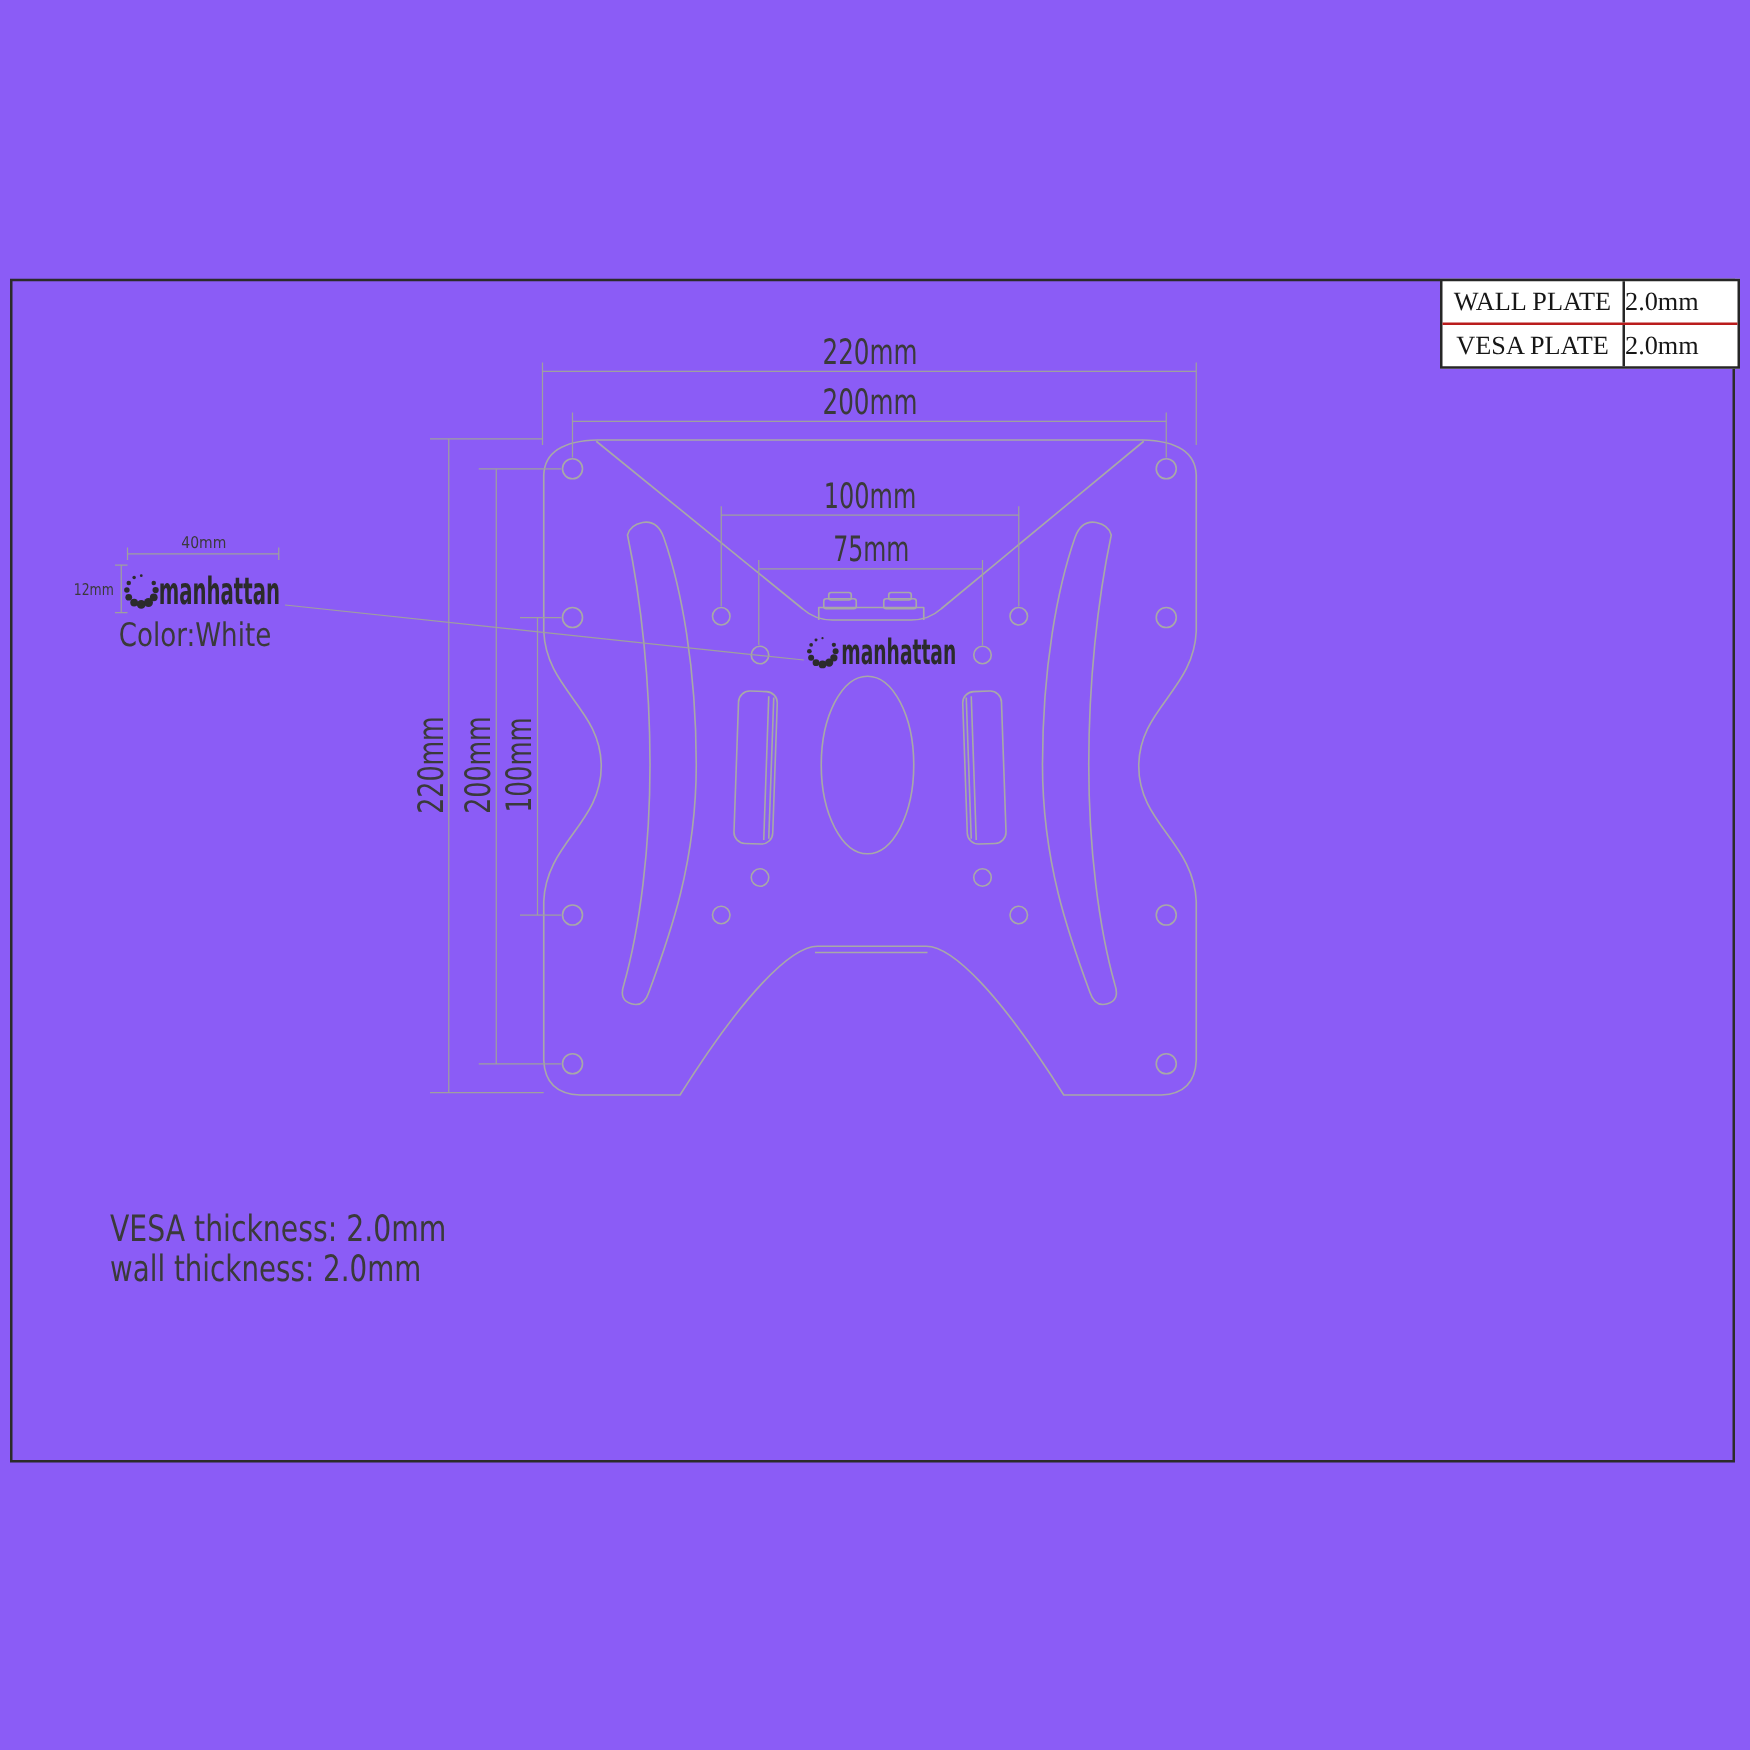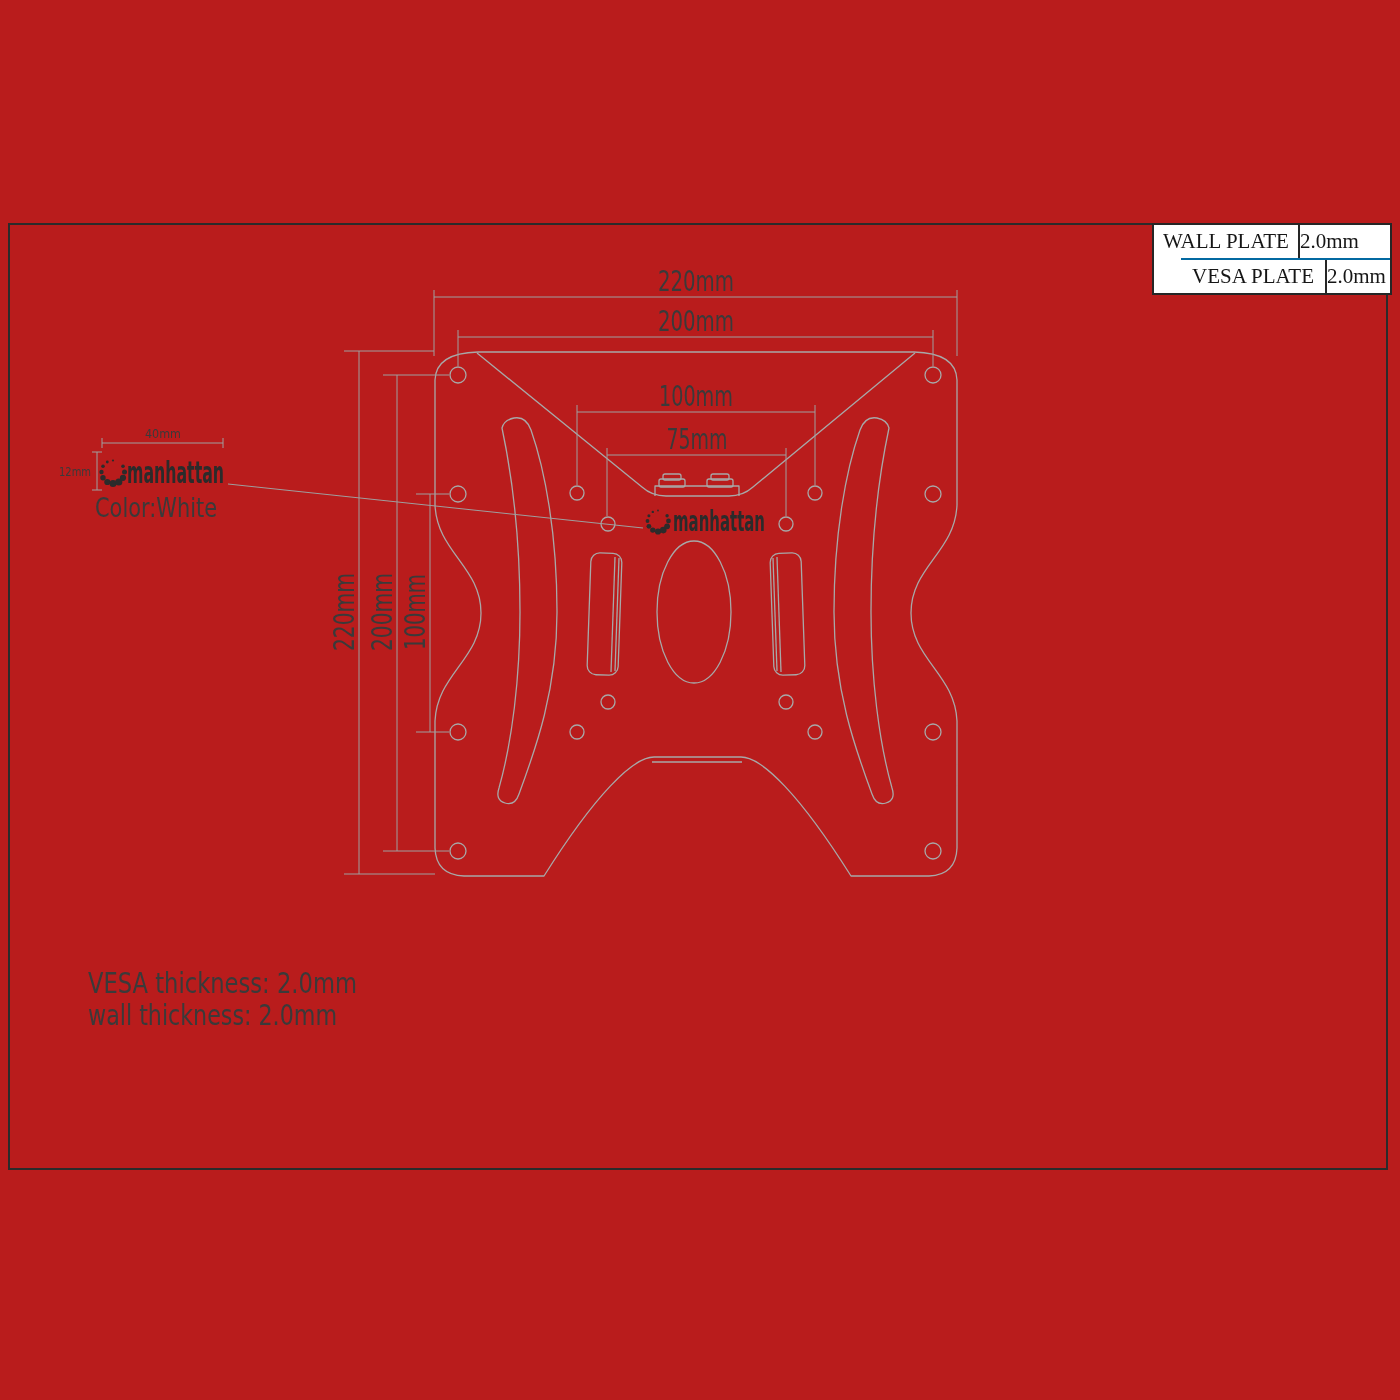--- a/index.html
+++ b/index.html
@@ -1,32 +1,32 @@
 <!DOCTYPE html>
 <html><head>
 <meta charset="utf-8">
 <style>
   html,body{margin:0;padding:0;background:#ffffff;}
   #stage{
-    position:relative;width:1400px;height:1400px;background:#b91c1c;overflow:hidden;
+    position:relative;width:1400px;height:1400px;background:#8b5cf6;overflow:hidden;
     font-family:"DejaVu Sans",sans-serif;
   }
   #frame{
     position:absolute;left:8px;top:223px;width:1380px;height:947px;
     border:2px solid #2b2b2b;box-sizing:border-box;
   }
   #drawing{position:absolute;left:0;top:0;width:1400px;height:1400px;}
   
   #spec-table{
     position:absolute;left:1152px;top:223px;width:240px;box-sizing:border-box;
     border:2px solid #262626;background:#ffffff;
     font-family:"Liberation Serif",serif;font-size:21px;color:#161616;
   }
   .spec-row{display:flex;height:33px;line-height:33px;}
-  .spec-row + .spec-row{border-top:2px solid #0369a1;margin-left:27px;}
+  .spec-row + .spec-row{border-top:2px solid #b91c1c;}
   .spec-label{width:144px;text-align:center;border-right:2px solid #262626;}
   .spec-value{flex:1;text-align:left;}
   svg text{fill:#3a3a3a;}
   .dimtxt{font-family:"DejaVu Sans",sans-serif;}
   .logotxt{font-family:"DejaVu Sans",sans-serif;font-weight:bold;fill:#2b2b2b;}
 </style>
 </head>
 <body>
 
 <div id="stage">

